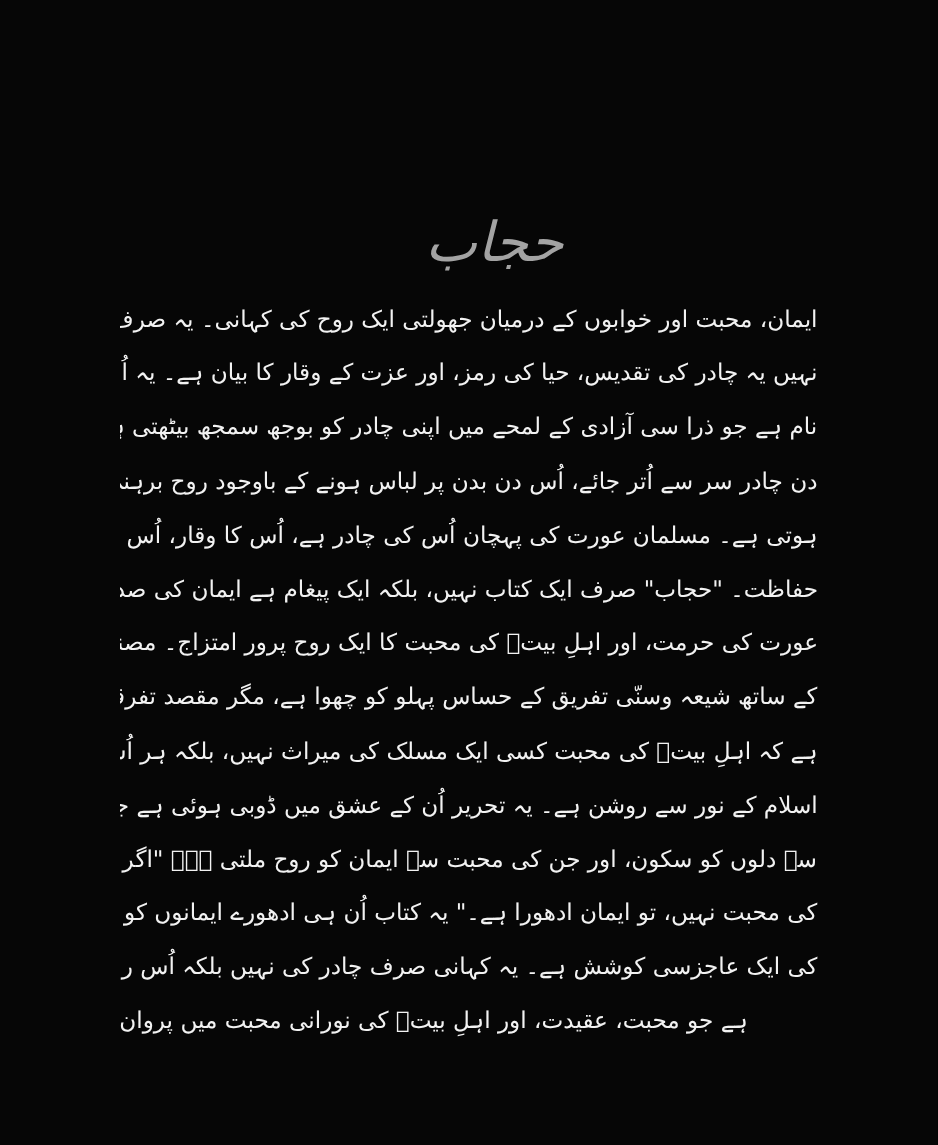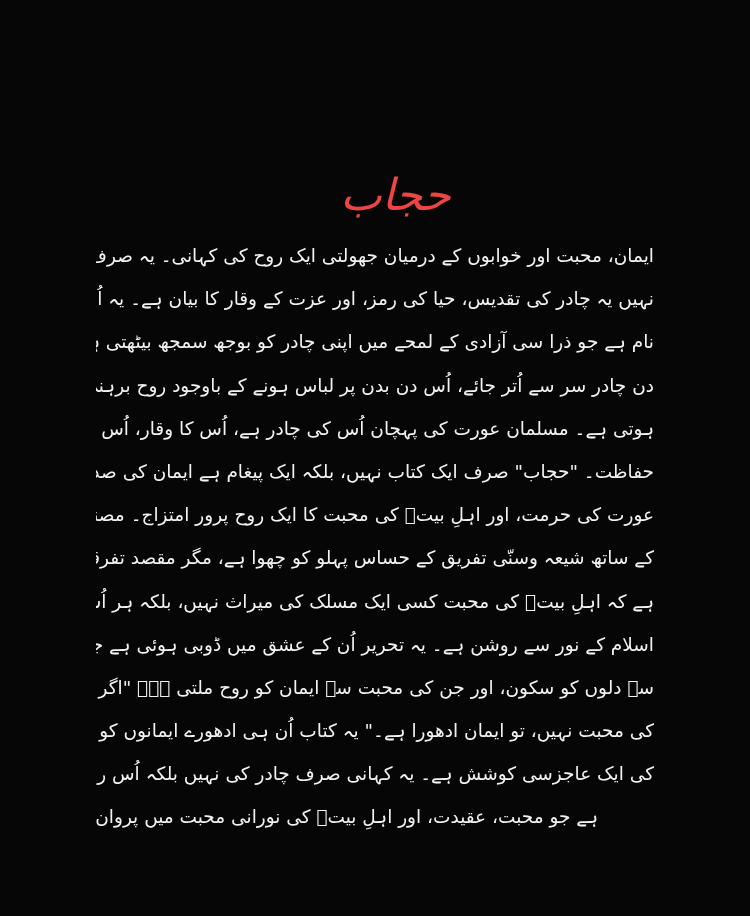--- a/index.html
+++ b/index.html
@@ -26,21 +26,21 @@
       top: 160px;
       width: 150px;
       height: 70px;
       display: flex;
       align-items: center;
       justify-content: center;
     }
     .title {
       font-family: "DejaVu Serif", serif;
       font-size: 44px;
-      color: #ef4444;
+      color: #a3a3a3;
       direction: rtl;
       font-style: italic;
       line-height: 1;
       letter-spacing: -2px;
       margin-left: 41px;
     }
     .body-text {
       position: absolute;
       left: 96px;
       top: 234px;

